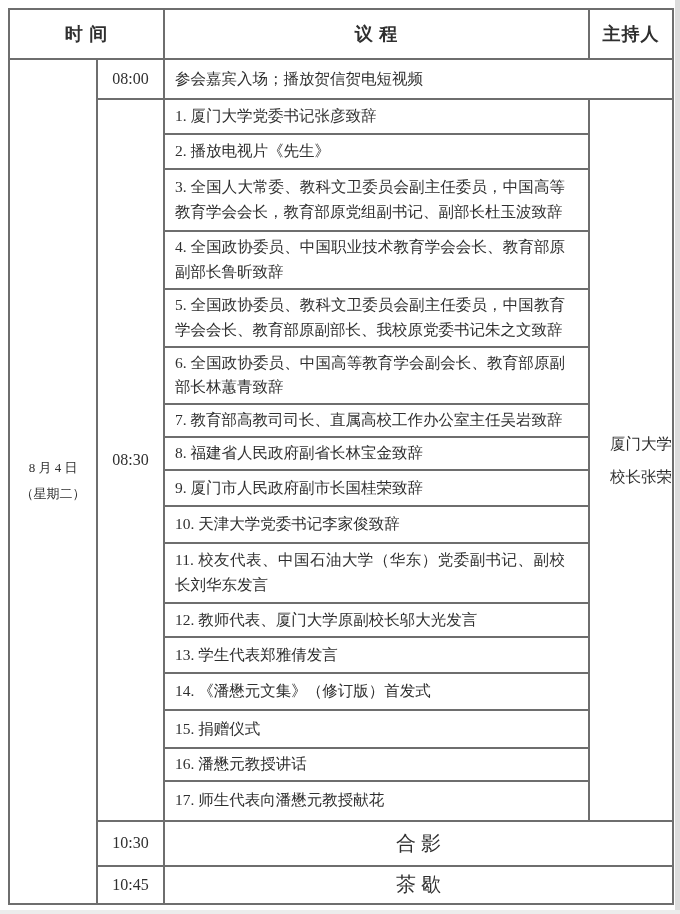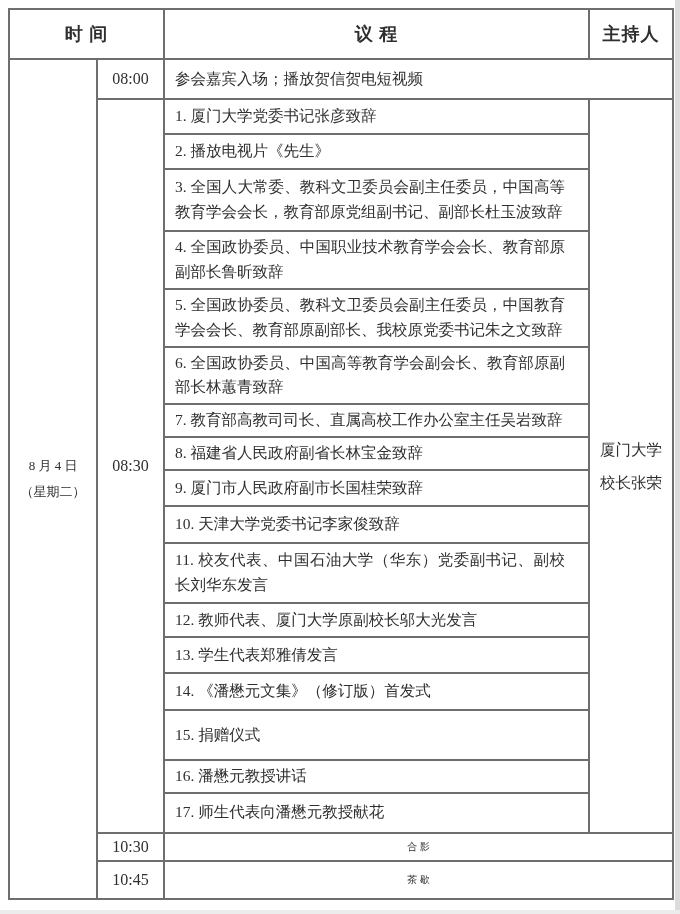--- a/index.html
+++ b/index.html
@@ -42,33 +42,33 @@
   }
   td.agenda-cell {
     text-align: justify;
     font-size: 15.5px;
     line-height: 1.6;
     padding: 3px 23px 3px 10px;
     margin-left: 22px;
   }
   td.center-cell {
     text-align: center;
-    font-size: 10px;
+    font-size: 20px;
   }
   td.date-cell {
     text-align: center;
     font-size: 13px;
   }
   .dline {
     display: block;
     white-space: nowrap;
     line-height: 2.0;
   }
   td.host-cell {
-    text-align: center;
+    text-align: right;
     font-size: 15.5px;
     border-radius: 22px;
   }
   .hline {
     display: block;
     white-space: nowrap;
     line-height: 2.15;
   }
   .edge-right {
     position: absolute;
@@ -151,31 +151,31 @@
         </tr>
     <tr style="height:34px">
           <td class="agenda-cell">12.  教师代表、厦门大学原副校长邬大光发言</td>
         </tr>
     <tr style="height:36px">
           <td class="agenda-cell">13. 学生代表郑雅倩发言</td>
         </tr>
     <tr style="height:37px">
           <td class="agenda-cell">14. 《潘懋元文集》（修订版）首发式</td>
         </tr>
-    <tr style="height:50px">
+    <tr style="height:38px">
           <td class="agenda-cell">15. 捐赠仪式</td>
         </tr>
     <tr style="height:30px">
           <td class="agenda-cell">16. 潘懋元教授讲话</td>
         </tr>
     <tr style="height:40px">
           <td class="agenda-cell">17. 师生代表向潘懋元教授献花</td>
         </tr>
 
-    <tr style="height:28px">
+    <tr style="height:45px">
       <td class="time">10:30</td>
       <td colspan="2" class="center-cell">合  影</td>
     </tr>
     <tr style="height:38px">
       <td class="time">10:45</td>
       <td colspan="2" class="center-cell">茶  歇</td>
     </tr>
   </tbody>
     </table>
 </div>

